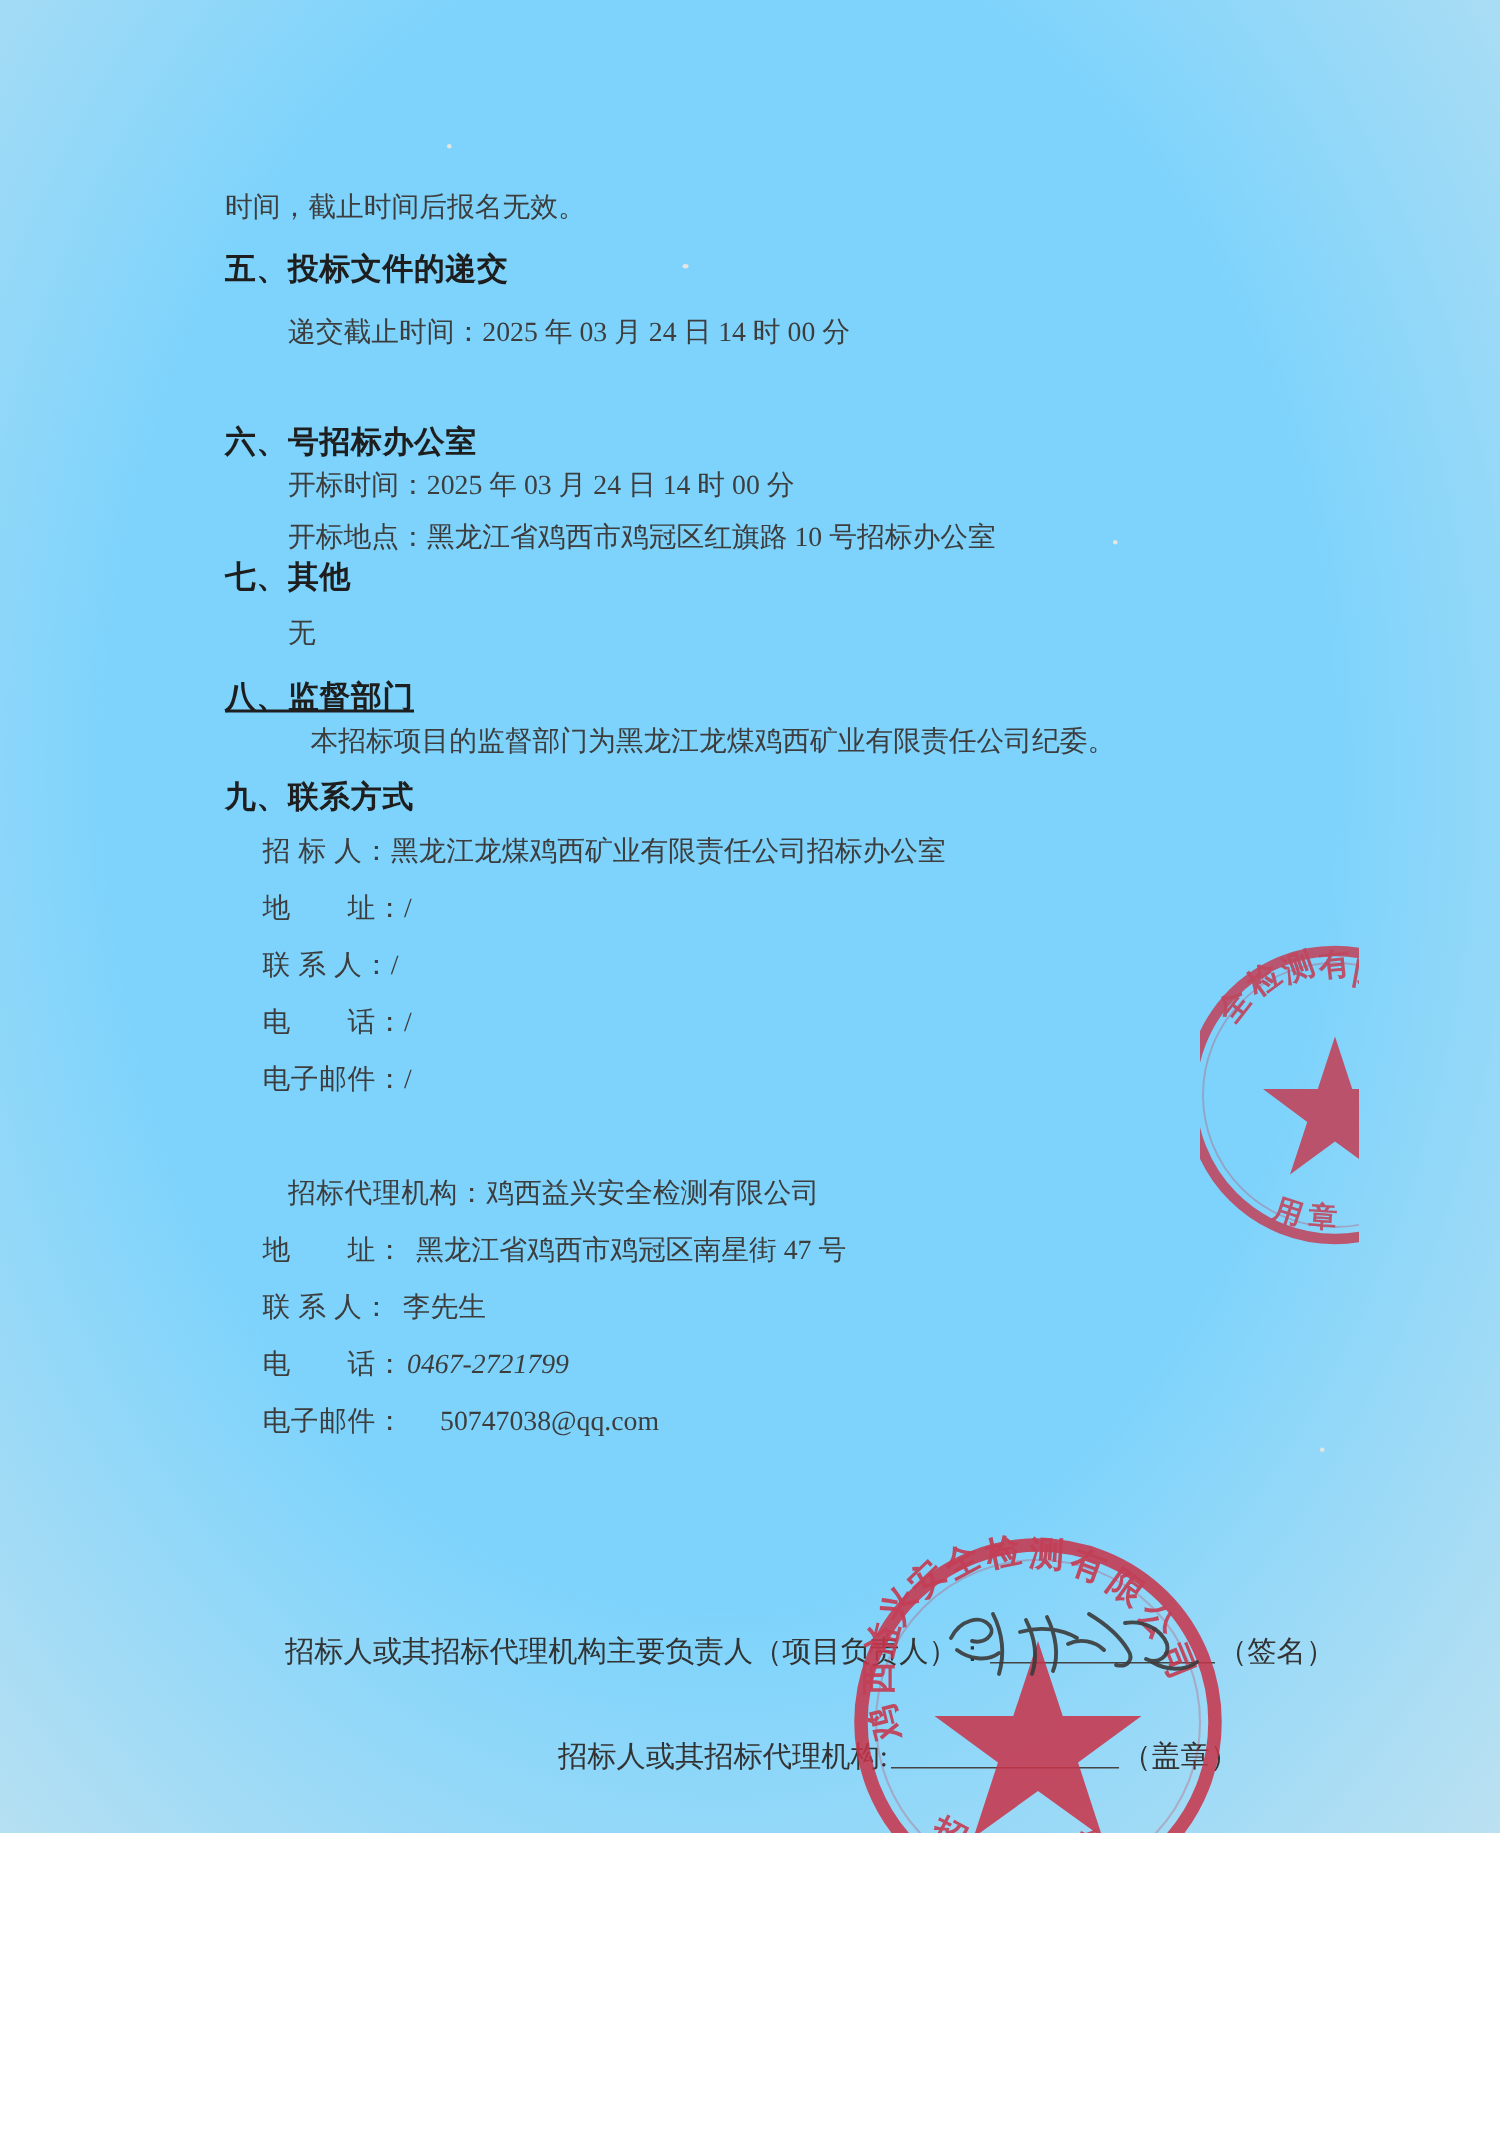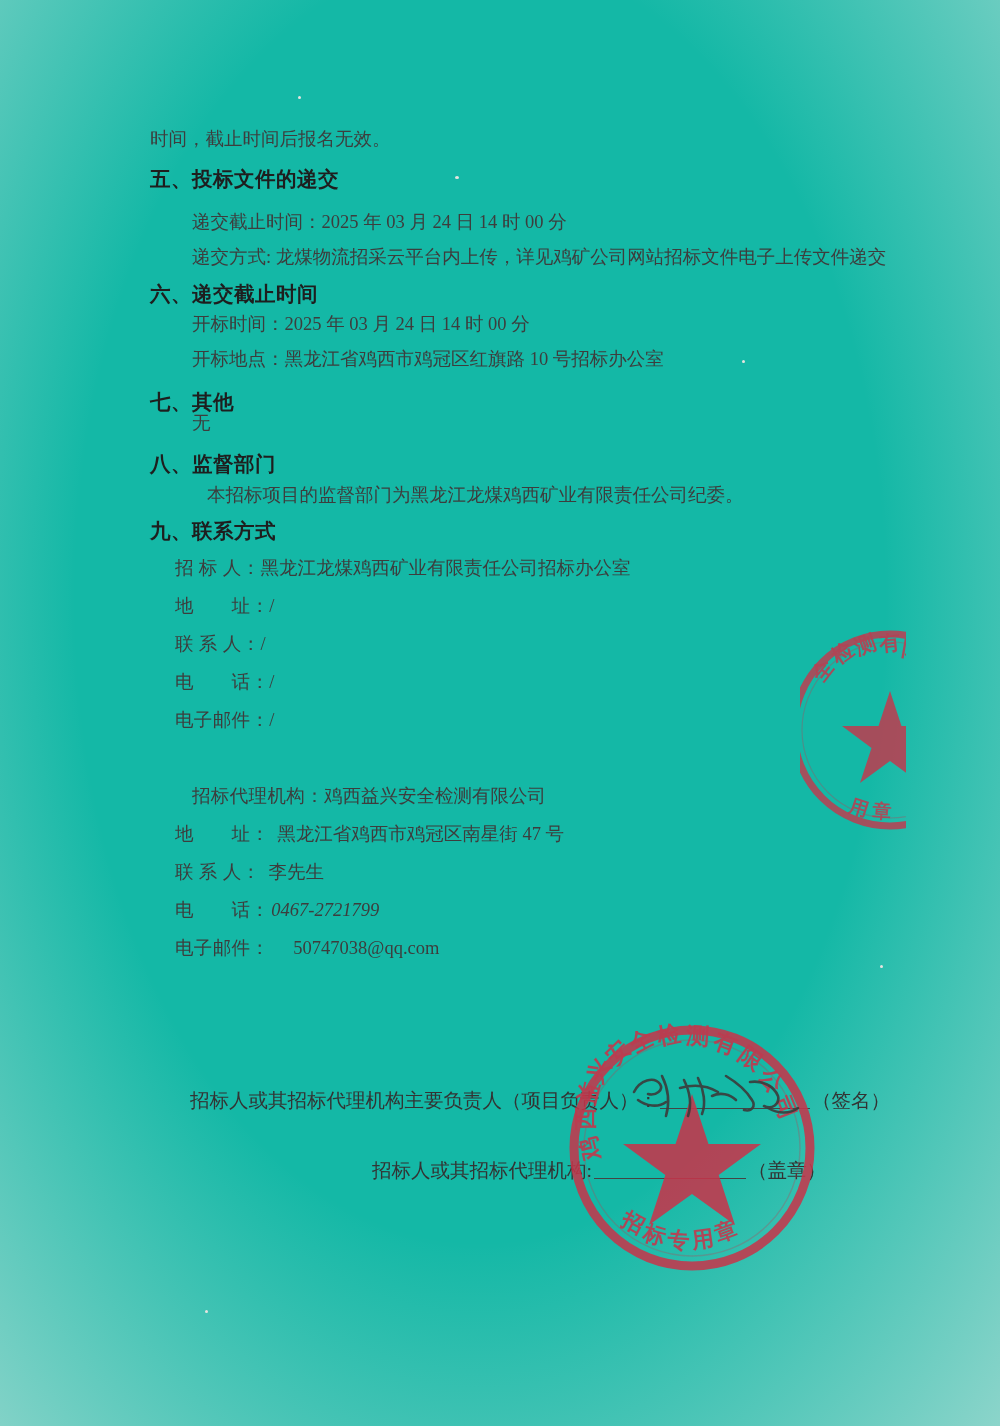--- a/index.html
+++ b/index.html
@@ -3,22 +3,22 @@
 <meta charset="utf-8">
 <style>
   html, body {
     margin: 0;
     padding: 0;
     background: #ffffff;
   }
   .page {
     position: relative;
     width: 1000px;
-    height: 1426px;
-    background: #14b8a6;
+    height: 1222px;
+    background: #7dd3fc;
     overflow: hidden;
     font-family: "Liberation Serif", "DejaVu Serif", serif;
     color: #2b2b2b;
   }
   
   .paper-tone {
     position: absolute;
     inset: 0;
     background:
       radial-gradient(ellipse at 48% 42%, rgba(255,255,255,0) 55%, rgba(238,236,232,0.55) 100%);
@@ -127,30 +127,29 @@
   <div class="speck" style="left:742px;top:360px;width:3px;height:3px;"></div>
   <div class="speck" style="left:880px;top:965px;width:3px;height:3px;"></div>
   <div class="speck" style="left:205px;top:1310px;width:3px;height:3px;"></div>
 
   <div class="content">
 
     <div class="line body-text" style="left:150px;top:128px;">时间，截止时间后报名无效。</div>
 
     <div class="heading" style="left:150px;top:165px;">五、投标文件的递交</div>
     <div class="line body-text" style="left:192px;top:211px;">递交截止时间：2025 年 03 月 24 日  14 时 00 分</div>
-    <div class="line body-text" style="left:192px;top:246px;">递交方式: 龙煤物流招采云平台内上传，详见鸡矿公司网站招标文件电子上传文件递交</div>
-
-    <div class="heading" style="left:150px;top:280px;">六、递交截止时间</div>
+
+    <div class="heading" style="left:150px;top:280px;">六、号招标办公室</div>
     <div class="line body-text" style="left:192px;top:313px;">开标时间：2025 年 03 月 24 日  14 时 00 分</div>
     <div class="line body-text" style="left:192px;top:348px;">开标地点：黑龙江省鸡西市鸡冠区红旗路 10 号招标办公室</div>
 
-    <div class="heading" style="left:150px;top:388px;">七、其他</div>
+    <div class="heading" style="left:150px;top:370px;">七、其他</div>
     <div class="line body-text" style="left:192px;top:412px;">无</div>
 
-    <div class="heading" style="left:150px;top:450px;">八、监督部门</div>
+    <div class="heading" style="left:150px;top:450px;text-decoration:underline;">八、监督部门</div>
     <div class="line body-text" style="left:172px;top:484px;margin-left:35px;">本招标项目的监督部门为黑龙江龙煤鸡西矿业有限责任公司纪委。</div>
 
     <div class="heading" style="left:150px;top:517px;">九、联系方式</div>
 
     <div class="line body-text" style="left:175px;top:557px;">
       <span class="label-wide">招 标 人：</span><span>黑龙江龙煤鸡西矿业有限责任公司招标办公室</span>
     </div>
     <div class="line body-text" style="left:175px;top:595px;">
       <span class="label-wide">地　　址：</span><span>/</span>
     </div>

